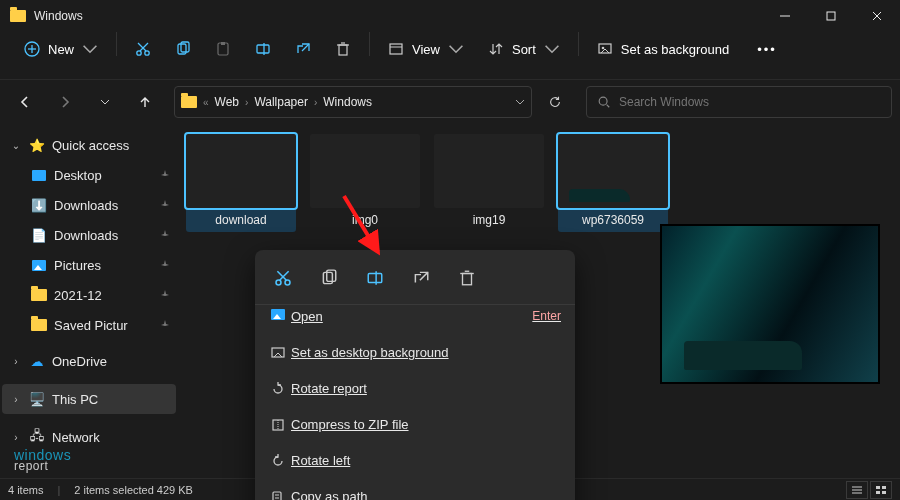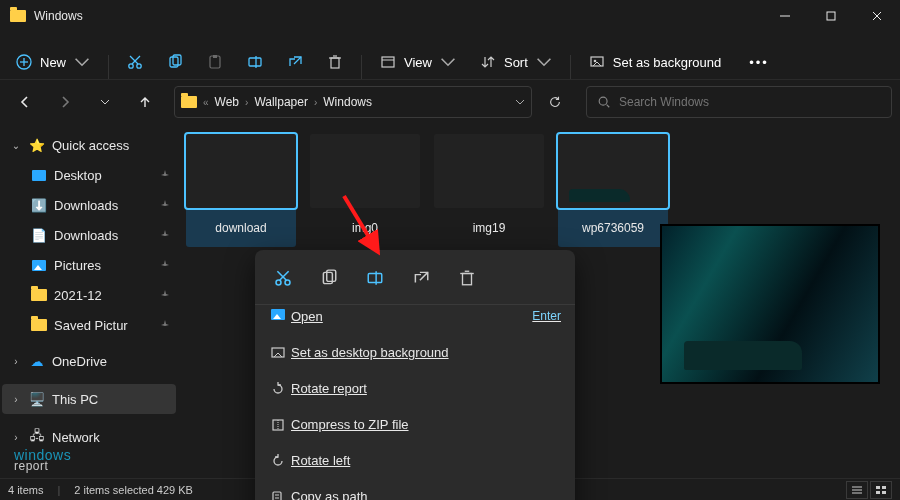--- a/index.html
+++ b/index.html
@@ -6,21 +6,21 @@
   body { width: 900px; height: 500px; background: #1c1c1c; color: #e8e8e8; overflow: hidden; position: relative; font-size: 13px; }
   
   .titlebar { height: 32px; display: flex; align-items: center; padding-left: 10px; background: #1c1c1c; }
   .titlebar .folder-glyph { width: 16px; height: 12px; background: #ffcf48; border-radius: 1px; margin-right: 8px; position: relative; }
   .titlebar .folder-glyph::before { content:""; position:absolute; top:-3px; left:0; width:7px; height:3px; background:#ffcf48; border-radius:1px 1px 0 0; }
   .titlebar .title { font-size: 12px; }
   .winbtns { margin-left: auto; display: flex; }
   .winbtn { width: 46px; height: 32px; display:flex; align-items:center; justify-content:center; color:#e8e8e8; }
   .winbtn svg { width:10px; height:10px; }
   
-  .toolbar { height: 48px; display:flex; align-items:flex-end; gap: 4px; padding: 0 6px; border-bottom: 1px solid #2a2a2a; }
+  .toolbar { height: 48px; display:flex; align-items:flex-start; gap: 4px; padding: 0 14px; border-bottom: 1px solid #2a2a2a; }
   .tbtn { height: 34px; min-width:34px; padding: 0 10px; display:flex; align-items:center; justify-content:center; gap:8px; border-radius:4px; color:#fff; }
   .tbtn svg { width:16px; height:16px; }
   .tdiv { width:1px; height:24px; background:#333; margin:0 4px;}
   .chev { width:10px; height:10px; }
   .accent { color:#4cc2ff; }
   .dim { opacity:.45; }
   
   .navrow { height:44px; display:flex; align-items:center; gap:6px; padding:0 8px; }
   .navbtn { width:34px; height:34px; display:flex; align-items:center; justify-content:center; border-radius:4px; color:#e8e8e8; }
   .navbtn.dim { opacity:.45; }
@@ -41,38 +41,38 @@
   .sb-row.selected { background:#353535; }
   .sb-chev { width:12px; display:flex; justify-content:center; color:#bbb; font-size:10px; }
   .sb-icon { width:18px; display:flex; justify-content:center; }
   .pin { margin-left:auto; color:#777; }
   .pin svg{width:10px;height:10px;}
   .content { flex:1; position:relative; padding:10px 0 0 8px; }
   .thumbs { display:flex; gap:14px; }
   .thumb { width:110px; }
   .thumb .img { width:110px; height:74px; border-radius:2px; background:#222; }
   .thumb.sel .img { outline:2px solid #4cc2ff; }
-  .thumb .cap { height:39px; display:flex; align-items:center; justify-content:center; font-size:12px; background:transparent; }
+  .thumb .cap { height:24px; display:flex; align-items:center; justify-content:center; font-size:12px; background:transparent; }
   .thumb.sel .cap { background:#1a3a50; border-radius:0 0 3px 3px; }
   
   .art-dl { background: radial-gradient(circle at 50% 105%, #ff4da0 0%, #d61c7b 25%, #3a0a5c 55%, #0a0618 80%); }
   .art-blue1 { background: radial-gradient(circle at 45% 55%, #66aaff 0%, #1b66e0 40%, #0a2a8a 90%); }
   .art-blue2 { background: radial-gradient(circle at 55% 45%, #7ab8ff 0%, #2a72f0 40%, #0a2a8a 90%); }
   .art-cyber { background: linear-gradient(120deg,#02212a 0%, #0a5050 25%, #021015 60%, #10404a 100%); position:relative;}
   .art-cyber::after{content:"";position:absolute;left:10%;bottom:8%;width:55%;height:18%;background:#0a2a2a;border-radius:4px 12px 2px 2px;}
   
   .preview { position:absolute; right:20px; top:100px; width:220px; height:160px; border:2px solid #000; }
   
   .ctx { position:absolute; left:255px; top:250px; width:320px; background:#2b2b2b; border-radius:8px; box-shadow:0 10px 28px rgba(0,0,0,.6); padding:6px 0; z-index:50; }
   .ctx-icons { height:44px; display:flex; align-items:center; gap:10px; padding:0 10px; }
   .ctx-ibtn { width:36px; height:36px; display:flex; align-items:center; justify-content:center; border-radius:4px; }
   .ctx-sep { height:1px; background:#3a3a3a; margin:4px 0; }
   .ctx-item { height:36px; display:flex; align-items:flex-start; gap:4px; padding:0 14px; font-size:13px;text-decoration:underline; }
   .ctx-item .mi { width:18px; display:flex; justify-content:center; }
-  .ctx-item .accel { margin-left:auto; color:#7dd3fc; font-size:12px; }
+  .ctx-item .accel { margin-left:auto; color:#fca5a5; font-size:12px; }
   
   .arrow { position:absolute; left:340px; top:192px; z-index:60; }
   
   .status { position:absolute; left:0; right:0; bottom:0; height:22px; background:#1c1c1c; border-top:1px solid #2a2a2a; display:flex; align-items:center; gap:14px; padding:0 8px; font-size:11px; color:#ccc; }
   .status .modebtns { margin-left:auto; display:flex; gap:2px;}
   .status .modebtn { width:22px; height:18px; display:flex; align-items:center; justify-content:center; border:1px solid #3a3a3a;}
   
   .watermark { position:absolute; left:14px; bottom:28px; font-size:14px; line-height:1; color:#1aa0c8; opacity:.9; letter-spacing:.5px; z-index:5;}
   .watermark .w2{color:#ddd; font-size:12px; margin-top:-2px;}
   .folder-y{width:16px;height:12px;background:#ffcf48;border-radius:1px;position:relative;display:inline-block;}

